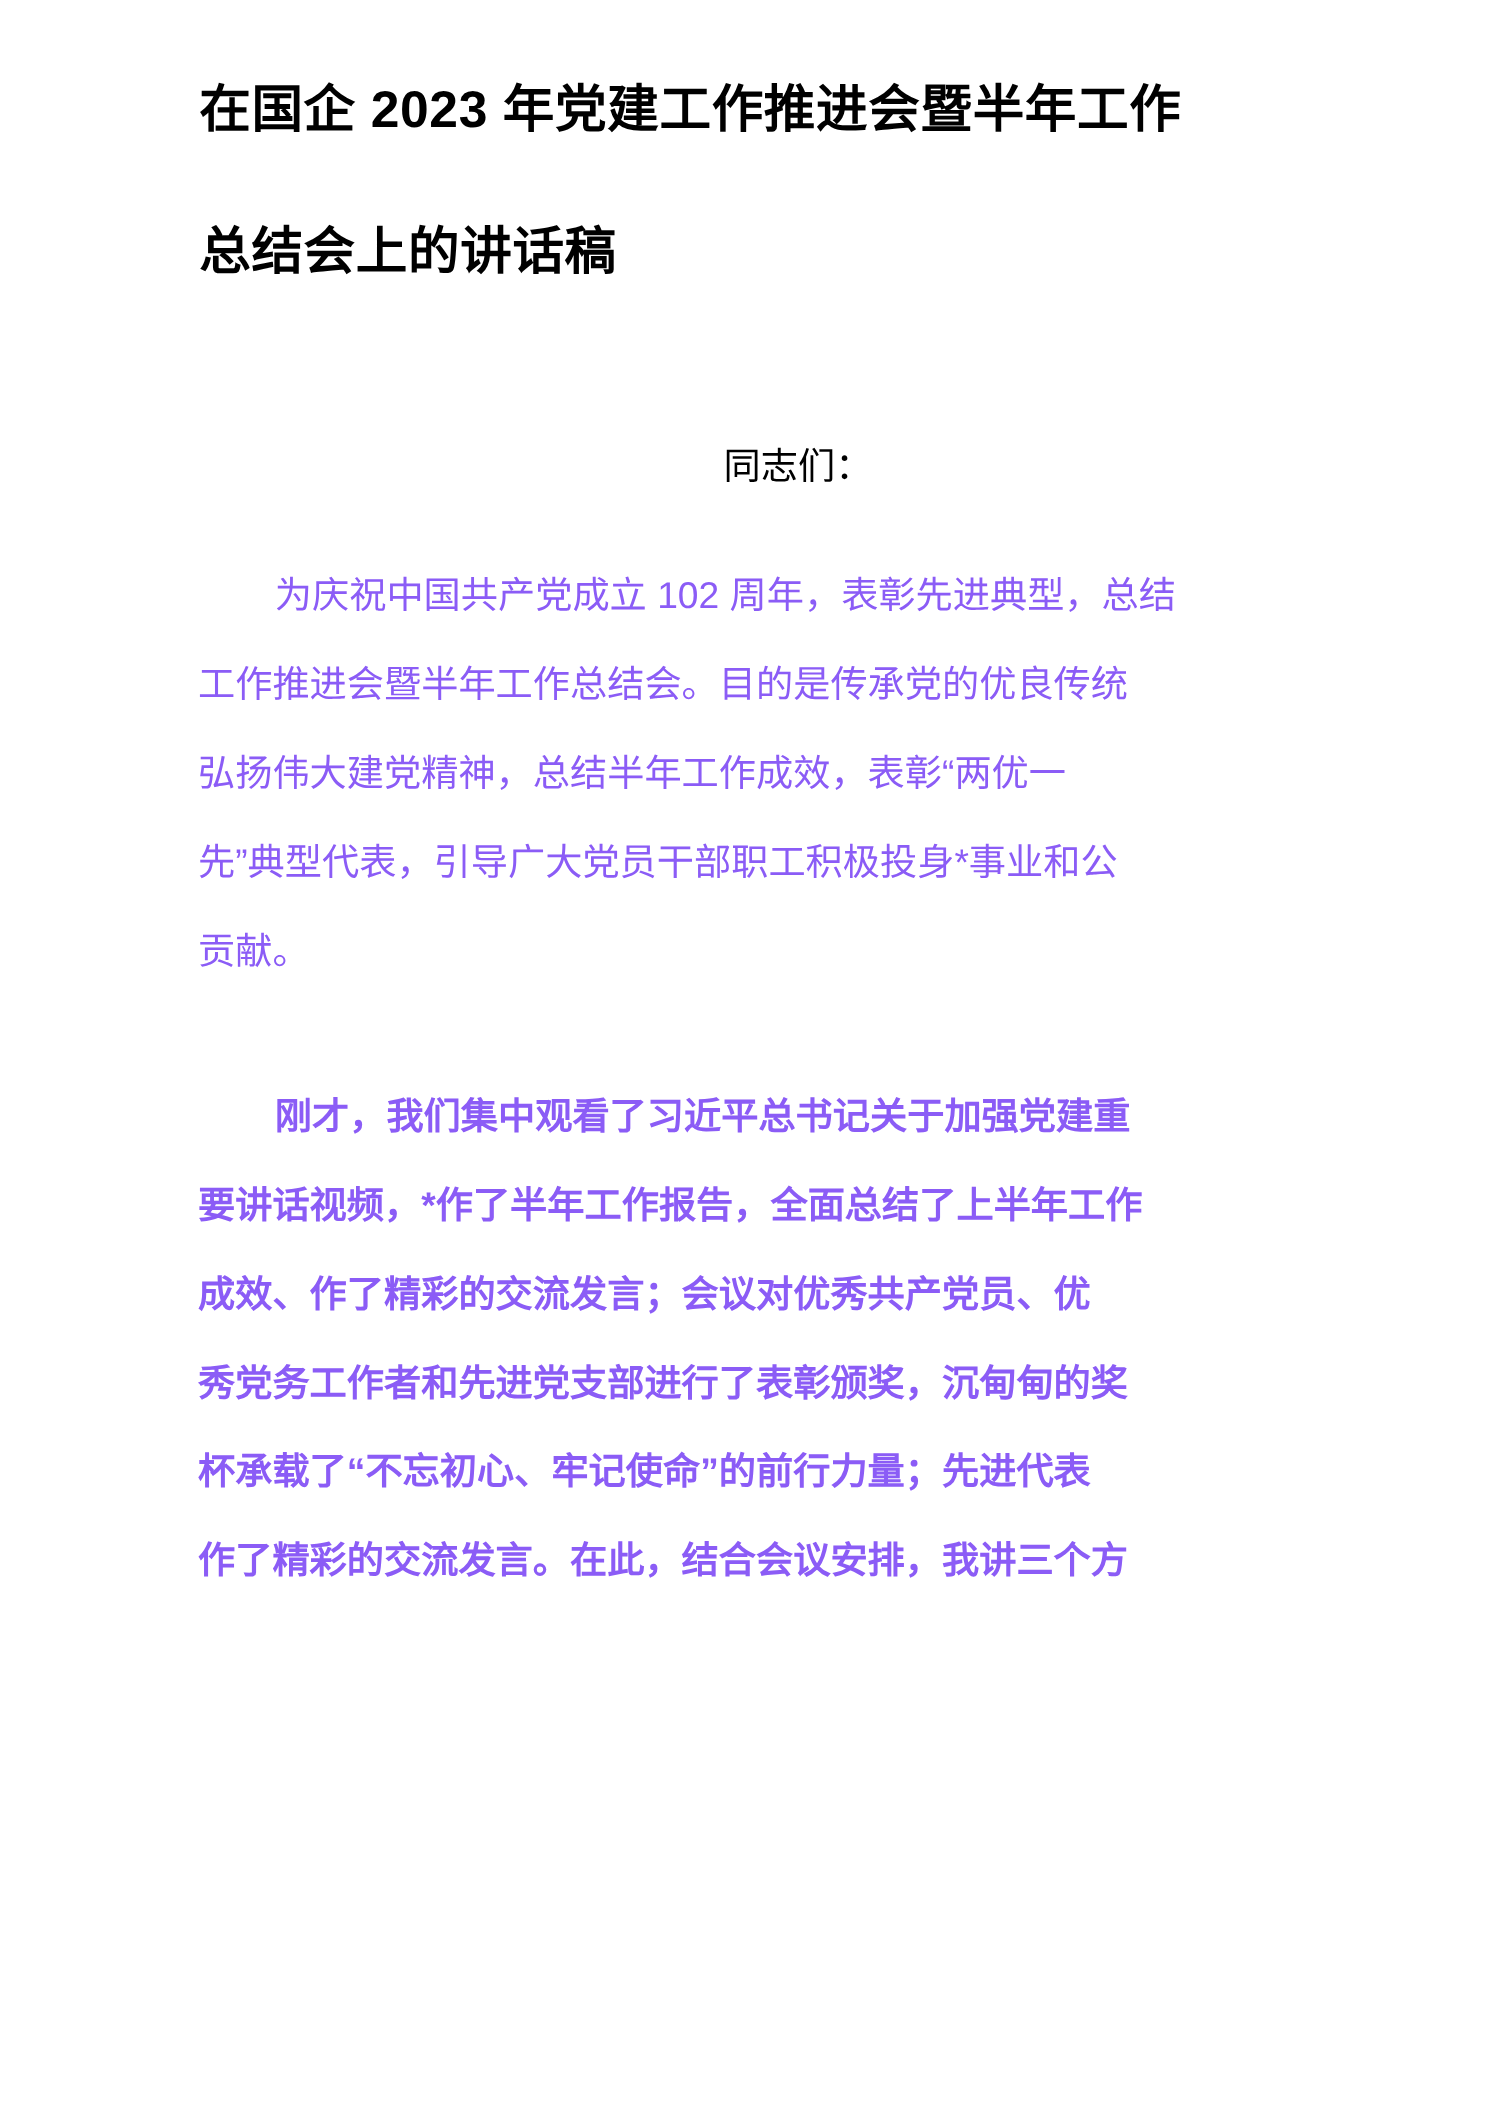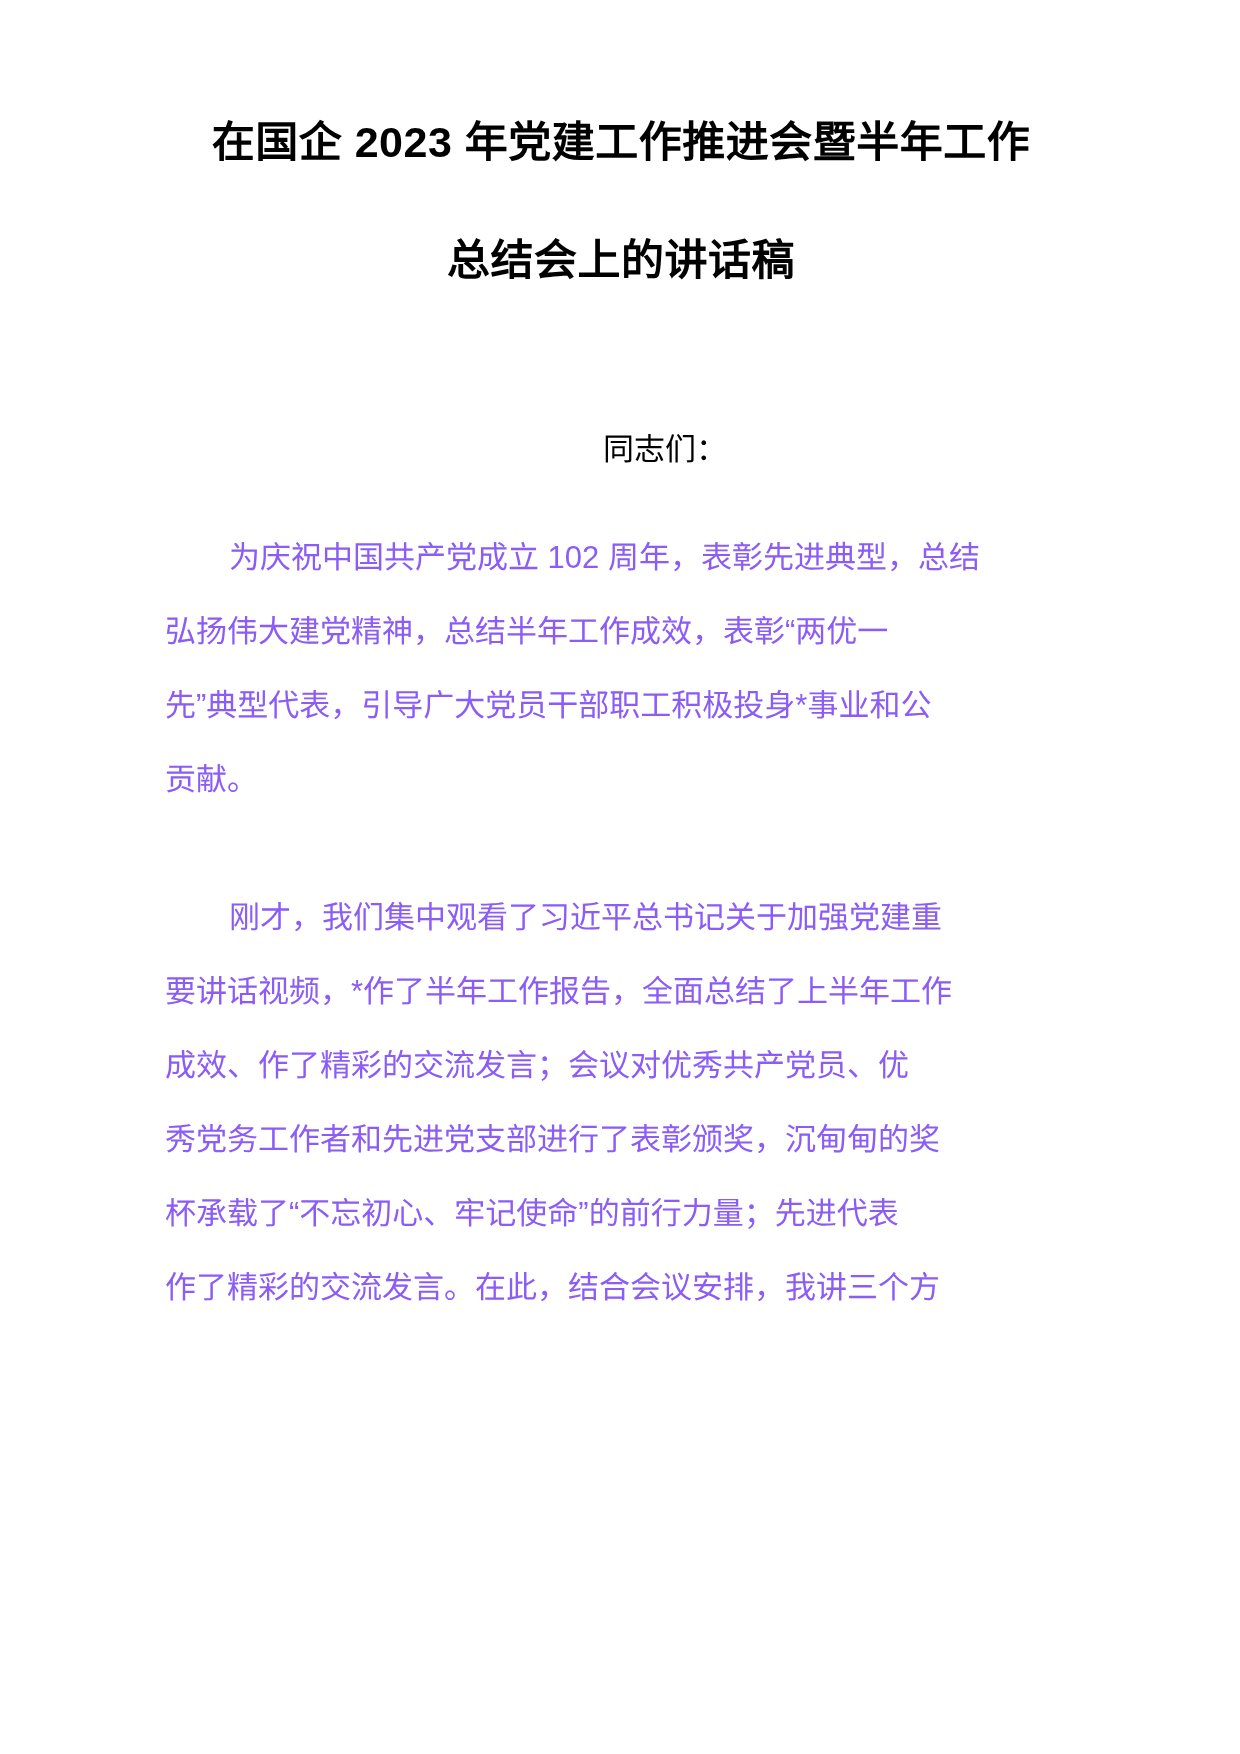--- a/index.html
+++ b/index.html
@@ -24,26 +24,25 @@
   }
 
   .doc-body {
     position: absolute;
     left: 165px;
     top: 0;
     width: 912px;
   }
 
   .doc-title {
-    margin: 12px;
-    padding-top: 109px;
+    margin: 1px;
+    padding-top: 70px;
     font-size: 43px;
     font-weight: 700;
     line-height: 1.0;
-    text-align: center;
     letter-spacing: 0.5px;
     color: #000000;
   }
 
   .title-line {
     display: block;
   }
 
   .title-line + .title-line {
     margin-top: 75px;
@@ -69,20 +68,21 @@
     color: #8b5cf6;
     word-break: break-all;
   }
 
   .para-first {
     padding-top: 56px;
   }
 
   .para-next {
     padding-top: 64px;
+    font-weight: bold;
   }
 
   .para-line {
     display: block;
     white-space: nowrap;
   }
 
   .para-line-indent {
     text-indent: 64px;
   }
@@ -99,20 +99,21 @@
 
     <h1 class="doc-title">
       <span class="title-line">在国企 2023 年党建工作推进会暨半年工作</span>
       <span class="title-line">总结会上的讲话稿</span>
     </h1>
 
     <p class="salutation">同志们：</p>
 
     <div class="para para-first para-block">
       <span class="para-line para-line-indent">为庆祝中国共产党成立 102 周年，表彰先进典型，总结</span>
+      <span class="para-line">工作推进会暨半年工作总结会。目的是传承党的优良传统</span>
       <span class="para-line">弘扬伟大建党精神，总结半年工作成效，表彰“两优一</span>
       <span class="para-line">先”典型代表，引导广大党员干部职工积极投身*事业和公</span>
       <span class="para-line">贡献。</span>
     </div>
 
     <div class="para para-next para-block">
       <span class="para-line para-line-indent">刚才，我们集中观看了习近平总书记关于加强党建重</span>
       <span class="para-line">要讲话视频，*作了半年工作报告，全面总结了上半年工作</span>
       <span class="para-line">成效、作了精彩的交流发言；会议对优秀共产党员、优</span>
       <span class="para-line">秀党务工作者和先进党支部进行了表彰颁奖，沉甸甸的奖</span>

